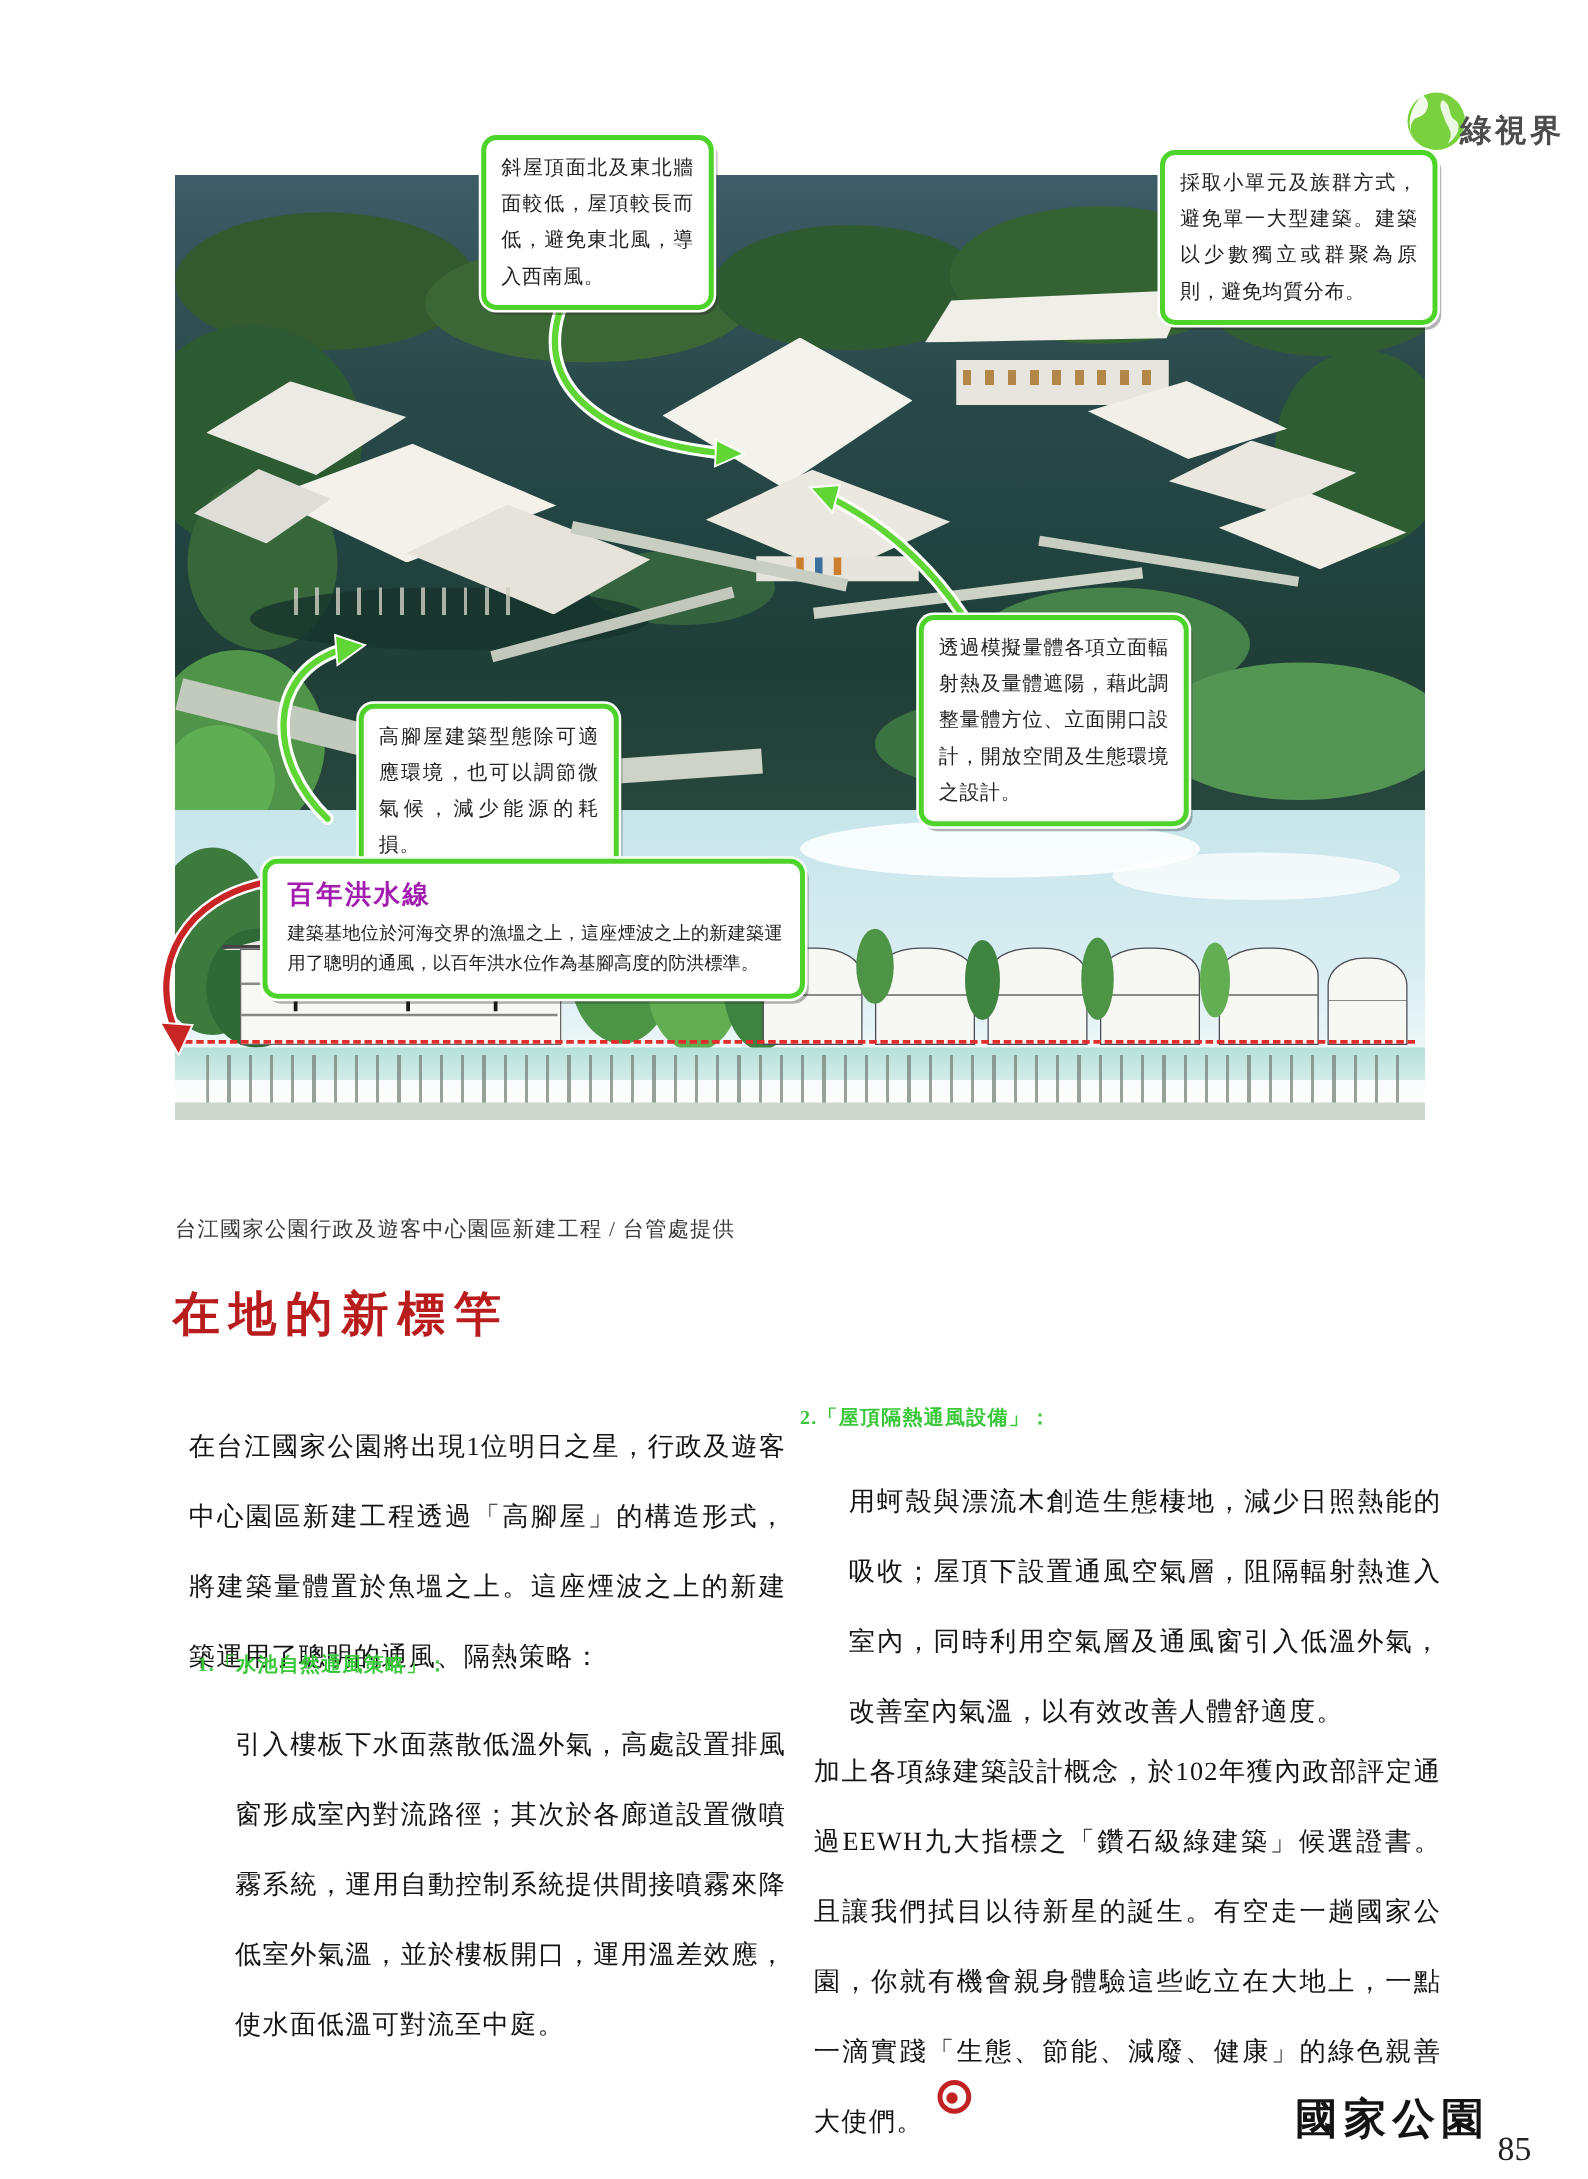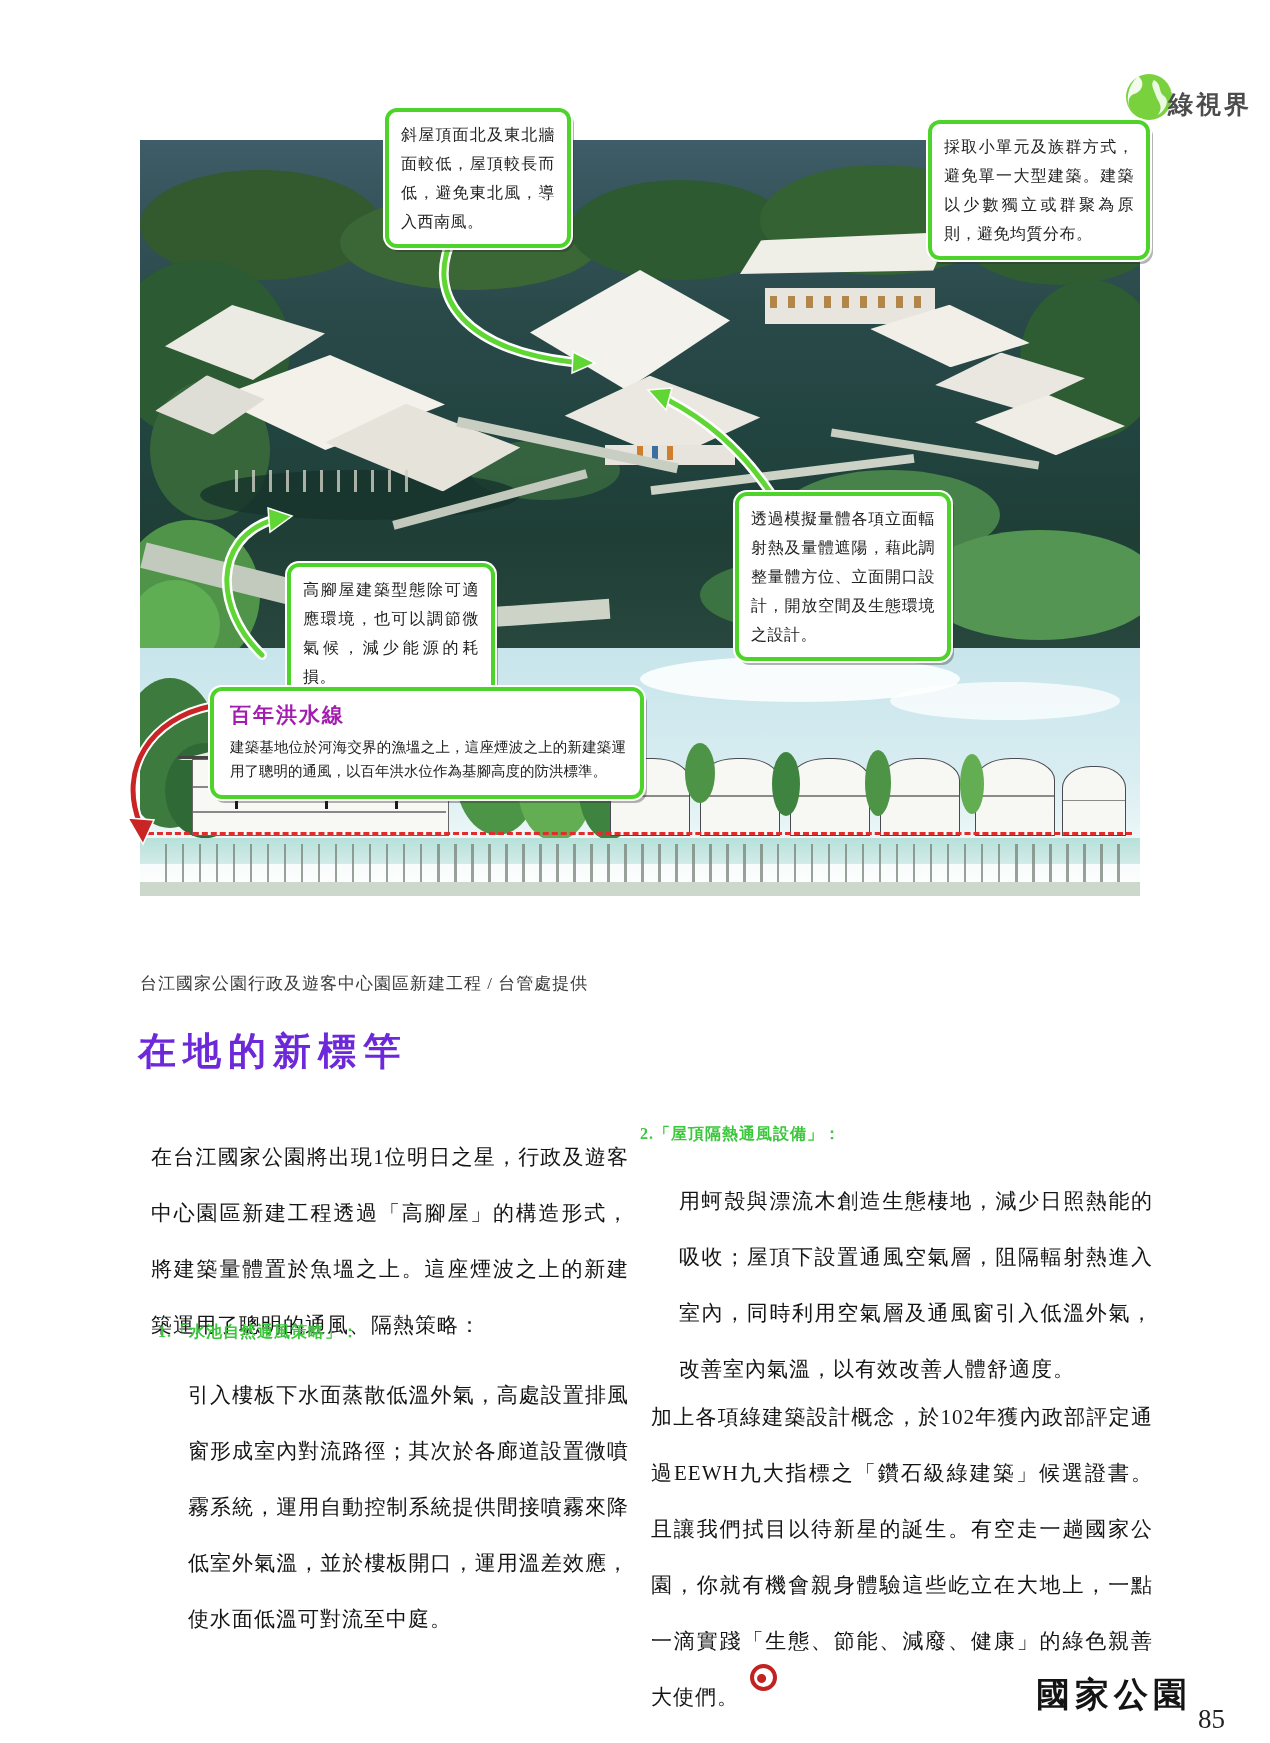--- a/index.html
+++ b/index.html
@@ -35,21 +35,21 @@
   .flood{padding:10px 14px 12px 16px;}
   .flood h3{margin:0 0 5px 0;font-size:21px;color:#a21caf;letter-spacing:2px;font-weight:700;}
   .flood p{font-size:14.5px;line-height:24px;letter-spacing:0;}
 
   
   #arrows{position:absolute;left:0;top:0;width:1270px;height:1743px;z-index:4;pointer-events:none;}
 
   
   .caption{position:absolute;left:140px;top:972px;width:900px;margin:0;font-size:17px;color:#3a3a3a;letter-spacing:1px;}
   .heading{position:absolute;left:138px;top:1026px;margin:0;font-size:38px;font-weight:600;
-           color:#6d28d9;letter-spacing:7px;font-family:Liberation Mono, monospace;}
+           color:#b91c1c;letter-spacing:7px;font-family:Liberation Mono, monospace;}
   .btxt{position:absolute;margin:11px;font-size:21px;line-height:56px;letter-spacing:1px;
         text-align:justify;color:#141414;}
   .sub{position:absolute;margin:0;font-size:16px;font-weight:700;color:#3bc73b;letter-spacing:1px;}
   #intro{left:140px;top:1118px;width:478px;}
   #item1-title{left:158px;top:1322px;}
   #item1-body{left:177px;top:1356px;width:441px;}
   #item2-title{left:640px;top:1124px;}
   #item2-body{left:668px;top:1162px;width:474px;}
   #closing{left:640px;top:1378px;width:502px;}
   .endmark{position:absolute;left:750px;top:1664px;width:19px;height:19px;border-radius:50%;

